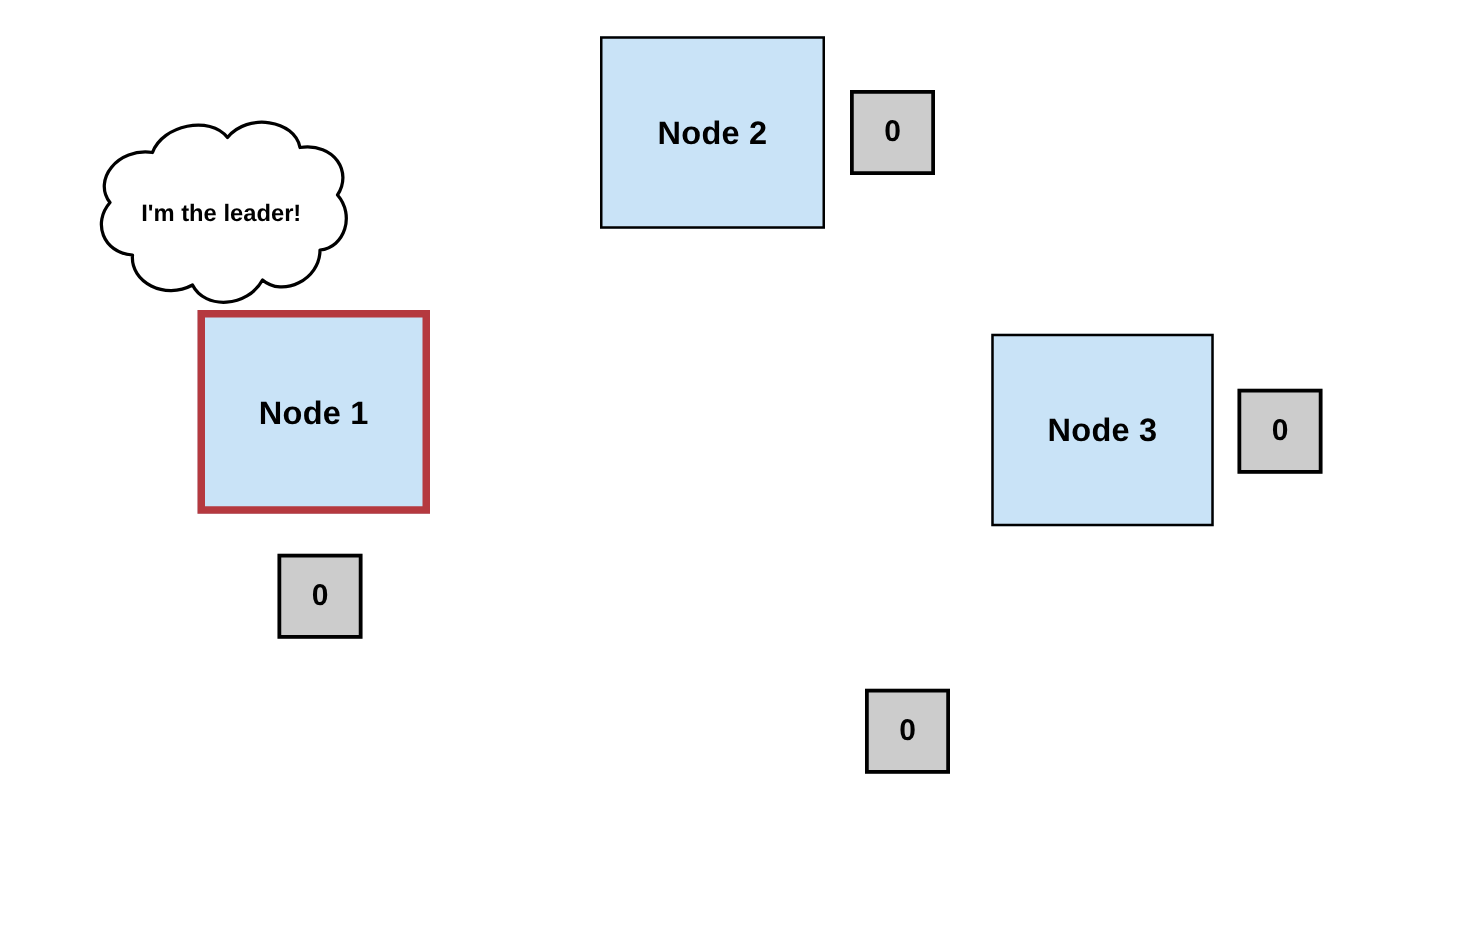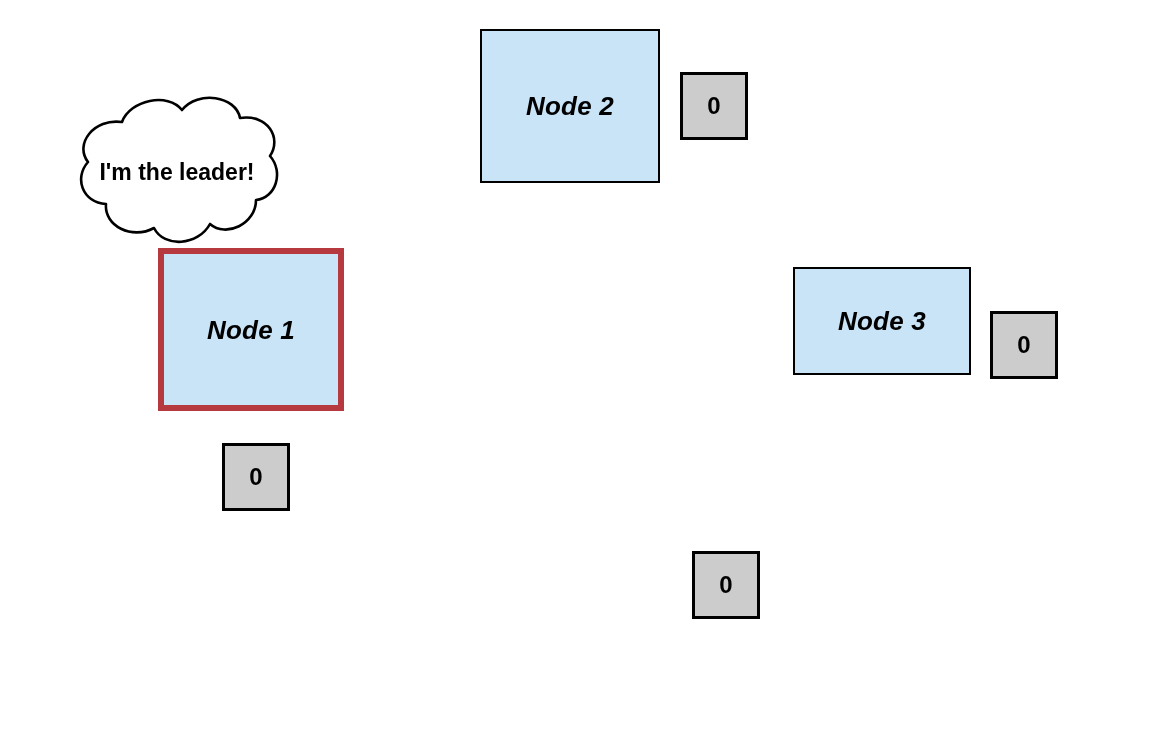--- a/index.html
+++ b/index.html
@@ -21,21 +21,20 @@
 
   
   .node {
     position: absolute;
     box-sizing: border-box;
     background: #c9e3f7;
     border: 2px solid #000000;
     display: flex;
     align-items: center;
     justify-content: center;
-    font-style: italic;
   }
   .node.leader {
     border: 6px solid #b5393f;
   }
   .node-label {
     font-size: 26px;
     font-weight: bold;
     color: #000000;
     letter-spacing: 0.2px;
     white-space: nowrap;
@@ -72,21 +71,21 @@
     left: 0;
     top: 0;
     width: 100%;
     height: 100%;
     display: flex;
     align-items: center;
     justify-content: center;
     pointer-events: none;
   }
   .cloud-text span {
-    font-size: 23px;
+    font-size: 19px;
     font-weight: bold;
     color: #000000;
     white-space: nowrap;
     transform: translate(2px, 2px);
   }
 </style>
 </head>
 <body>
 
 <div id="canvas">
@@ -116,21 +115,21 @@
     <span class="counter-value">0</span>
   </div>
 
   <div class="node" style="left:480px; top:29px; width:180px; height:154px;">
     <span class="node-label">Node 2</span>
   </div>
   <div class="counter" style="left:680px; top:72px; width:68px; height:68px;">
     <span class="counter-value">0</span>
   </div>
 
-  <div class="node" style="left:793px; top:267px; width:178px; height:108px;">
+  <div class="node" style="left:793px; top:267px; width:178px; height:154px;">
     <span class="node-label">Node 3</span>
   </div>
   <div class="counter" style="left:990px; top:311px; width:68px; height:68px;">
     <span class="counter-value">0</span>
   </div>
 
   <div class="counter" style="left:692px; top:551px; width:68px; height:68px;">
     <span class="counter-value">0</span>
   </div>
 

